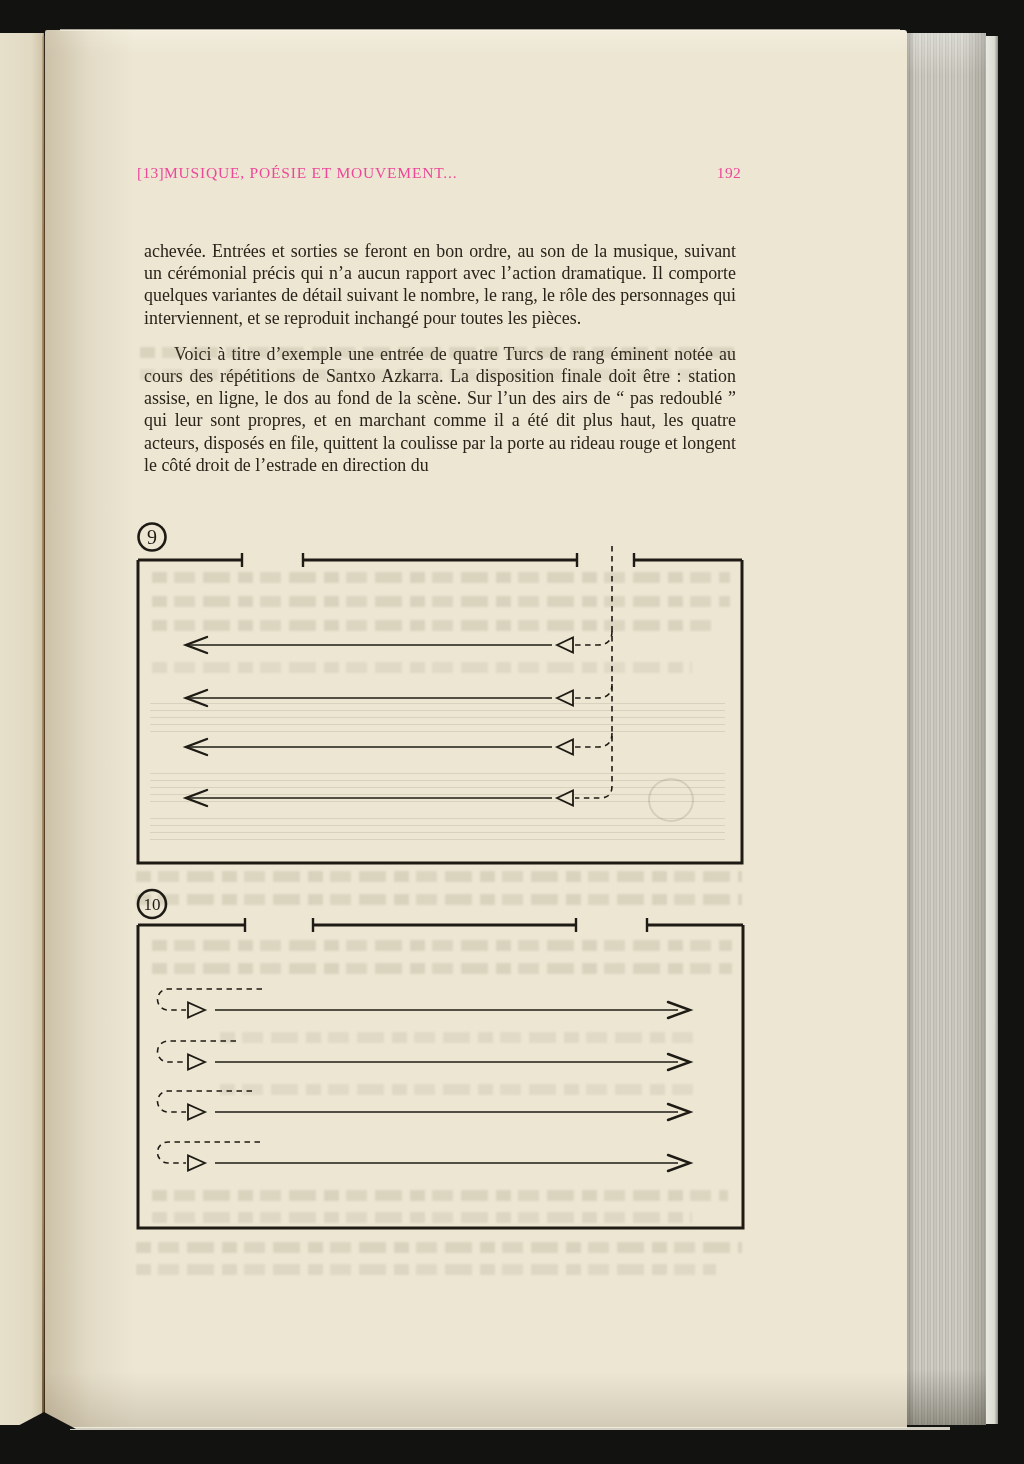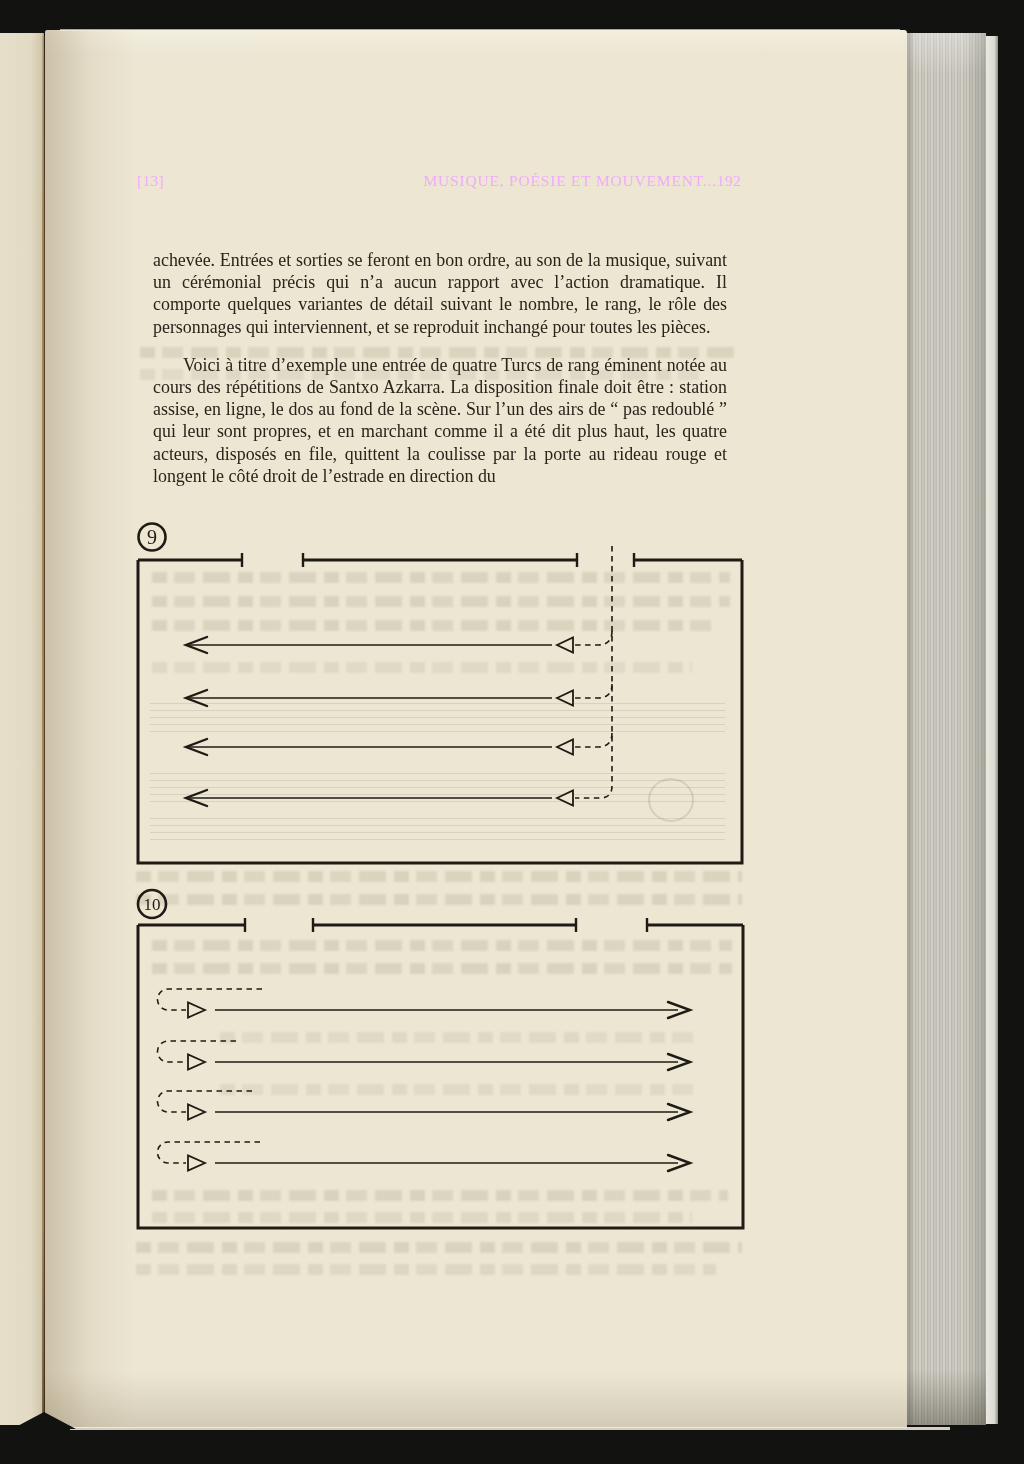--- a/index.html
+++ b/index.html
@@ -45,31 +45,31 @@
     position:absolute;left:907px;top:33px;width:79px;height:1392px;
     background:linear-gradient(90deg,rgba(60,55,45,.28) 0,rgba(0,0,0,0) 10%,rgba(0,0,0,0) 72%,rgba(60,55,45,.22) 100%),
                linear-gradient(180deg,rgba(255,255,255,.3) 0,rgba(0,0,0,0) 3%,rgba(0,0,0,0) 96%,rgba(40,35,25,.35) 100%);
   }
   .outer-leaf{
     position:absolute;left:986px;top:36px;width:12px;height:1388px;
     background:linear-gradient(90deg,#e9e8e1,#dcdbd2 70%,#8f8e86 100%);
   }
   
   .header{
-    position:absolute;left:137px;top:172px;width:604px;
-    display:flex;align-items:baseline;color:#f0abfc;
+    position:absolute;left:137px;top:164px;width:604px;
+    display:flex;align-items:baseline;color:#ec4899;
     font-size:15.5px;letter-spacing:.3px;
   }
-  .header .title{flex:1;text-align:right;letter-spacing:.8px;font-family:Liberation Serif, serif;}
+  .header .title{flex:1;text-align:left;letter-spacing:.8px;font-family:Liberation Serif, serif;}
   
   .text-block{
     position:absolute;left:137px;top:233px;width:606px;
     color:#29231a;font-size:17.9px;line-height:22.2px;text-align:justify;
   }
-  .text-block p{margin:16px;}
+  .text-block p{margin:7px;}
   .text-block p.indent{text-indent:30px;margin-top:14px;}
   .text-block .it{}
   
   svg.fig{position:absolute;overflow:visible;}
   svg.fig .stroke{stroke:#1e1b15;fill:none;}
   svg.fig text{font-family:"Liberation Serif",serif;fill:#1e1b15;text-anchor:middle;}
   
   .ghost{
     position:absolute;height:11px;opacity:.42;filter:blur(.8px);pointer-events:none;
     background:repeating-linear-gradient(90deg,

